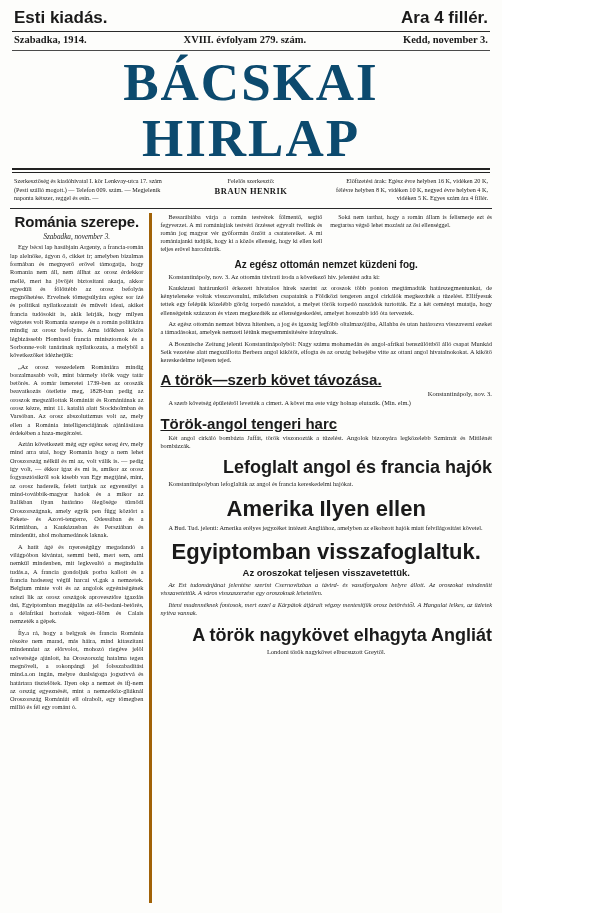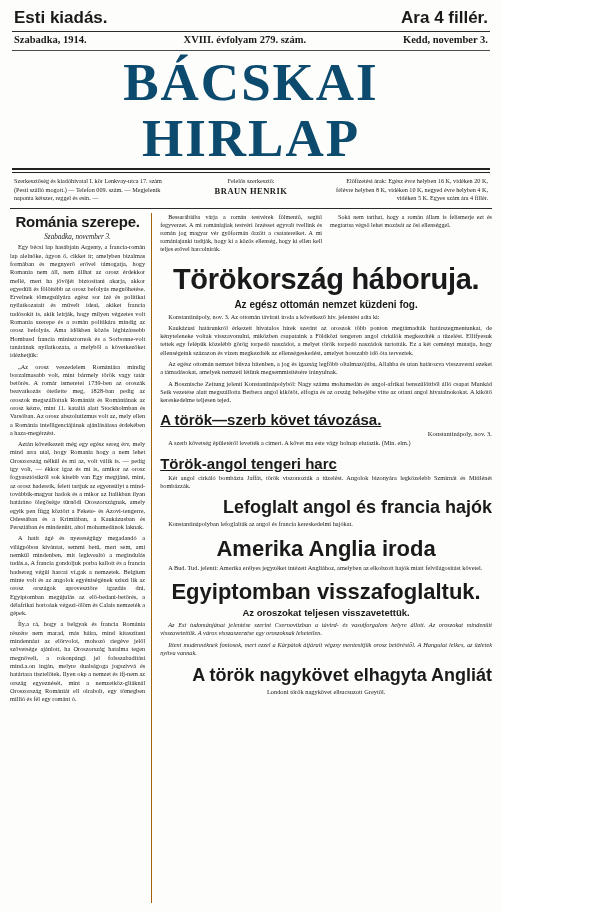--- a/index.html
+++ b/index.html
@@ -94,21 +94,21 @@
     border-top: 1px solid #2a2a2a;
     padding-top: 4px;
     height: 690px;
   }
   .col {
     box-sizing: border-box;
   }
   .col-1 {
     width: 174px;
     padding-right: 6px;
-    border-right: 1px solid #a16207;
+    border-right: 3px solid #a16207;
   }
   .col-2 {
     width: 418px;
     padding-left: 8px;
   }
   .col-head {
     font-family: "Liberation Sans", sans-serif;
     font-weight: bold;
     font-size: 15px;
     text-align: center;
@@ -257,39 +257,38 @@
 
       <div class="twocol-flow">
         <div class="sub">
           <p class="para small">Bessarábiába várja a román testvérek fölmentő, segítő fegyverzet. A mi romániajiak testvéri örzésset egyvalt tvellink és román jog magyar vér győformán őrzött a csatatereiket. A mi romániajanki tudtják, hogy ki a közös ellenség, hogy ki ellen kell teljes erővel harcolnirák.</p>
         </div>
         <div class="sub">
           <p class="para small">Soká nem tarthat, hogy a román állam is felismerje ezt és megtartsa végső lehet mozását az ősi ellenséggel.</p>
         </div>
       </div>
 
-      <div class="hl-main">Törökország háboruja.</div>
       <div class="hl-2">Az egész ottomán nemzet küzdeni fog.</div>
       <p class="para">Konstantinápoly, nov. 3. Az ottomán távirati iroda a következő hiv. jelentést adta ki:</p>
       <p class="para">Kaukázusi határunkról érkezett hivatalos hirek szerint az oroszok több ponton megtámadták határszegmentunkat, de kényteleneke voltak visszavonulni, miközben csapataink a Földközi tengeren angol cirkálók megkezdték a tüzelést. Ellifyesuk tettek egy felépük közelébb görög torpedó naszádot, a melyet török torpedó naszádok turtották. Ez a két ceményi mutatja, hogy ellenségeink százazon és vizen megkezdték az ellenségeskedést, amelyet hosszabb idő óta terveztek.</p>
       <p class="para">Az egész ottomán nemzet büvza hitenben, a jog és igazság legfőbb oltalmazójába, Allahba és utan határozva visszaverni ezeket a támadásokat, amelyek nemzeti létünk megsemmisítésére irányulnak.</p>
 
       <p class="para">A Bosznische Zeitung jelenti Konstantinápolyból: Nagy számu mohamedán és angol-afrikai benszülöttből álló csapat Munkád Seik vezetése alatt megszállotta Berbera angol kikötőt, elfogta és az ország belsejébe vitte az ottani angol hivatalnokokat. A kikötő kereskedelme teljesen tejed.</p>
 
       <div class="hl-4">A török—szerb követ távozása.</div>
       <div class="right-date">Konstantinápoly, nov. 3.</div>
       <p class="para">A szerb követség épületéről levették a cimert. A követ ma este vágy holnap elutazik. (Min. elm.)</p>
 
       <div class="hl-4">Török-angol tengeri harc</div>
       <p class="para">Két angol cirkáló bombázta Jaffát, török viszonozták a tüzelést. Angolok bizonyára legközelebb Szmirnát és Mitilénét bombázzák.</p>
 
       <div class="hl-5">Lefoglalt angol és francia hajók</div>
       <p class="para">Konstantinápolyban lefoglalták az angol és francia kereskedelmi hajókat.</p>
 
-      <div class="hl-6">Amerika Anglia iroda</div>
+      <div class="hl-6">Amerika Ilyen ellen</div>
       <p class="para">A Bud. Tud. jelenti: Amerika erélyes jegyzéket intézett Angliához, amelyben az elkobzott hajók miatt felvilágosítást követel.</p>
 
       <div class="hl-6">Egyiptomban visszafoglaltuk.</div>
       <div class="kicker">Az oroszokat teljesen visszavetettük.</div>
       <p class="italic-block">Az Est tudománjánat jelentése szerint Csernovitzban a távird- és vasutforgalom helyre állott. Az oroszokat mindenütt visszavetettük. A város visszaszerzése egy oroszoknak lehetetlen.</p>
       <p class="italic-block">Itteni mudennéknek fontosok, mert ezzel a Kárpátok átjárait végzsy mentesitjük orosz betöréstől. A Hangulat lelkes, az üzletek nyitva vannak.</p>
 
       <div class="hl-5">A török nagykövet elhagyta Angliát</div>
       <p class="centered-small">Londoni török nagykövet elbucsuzott Greytől.</p>
 

